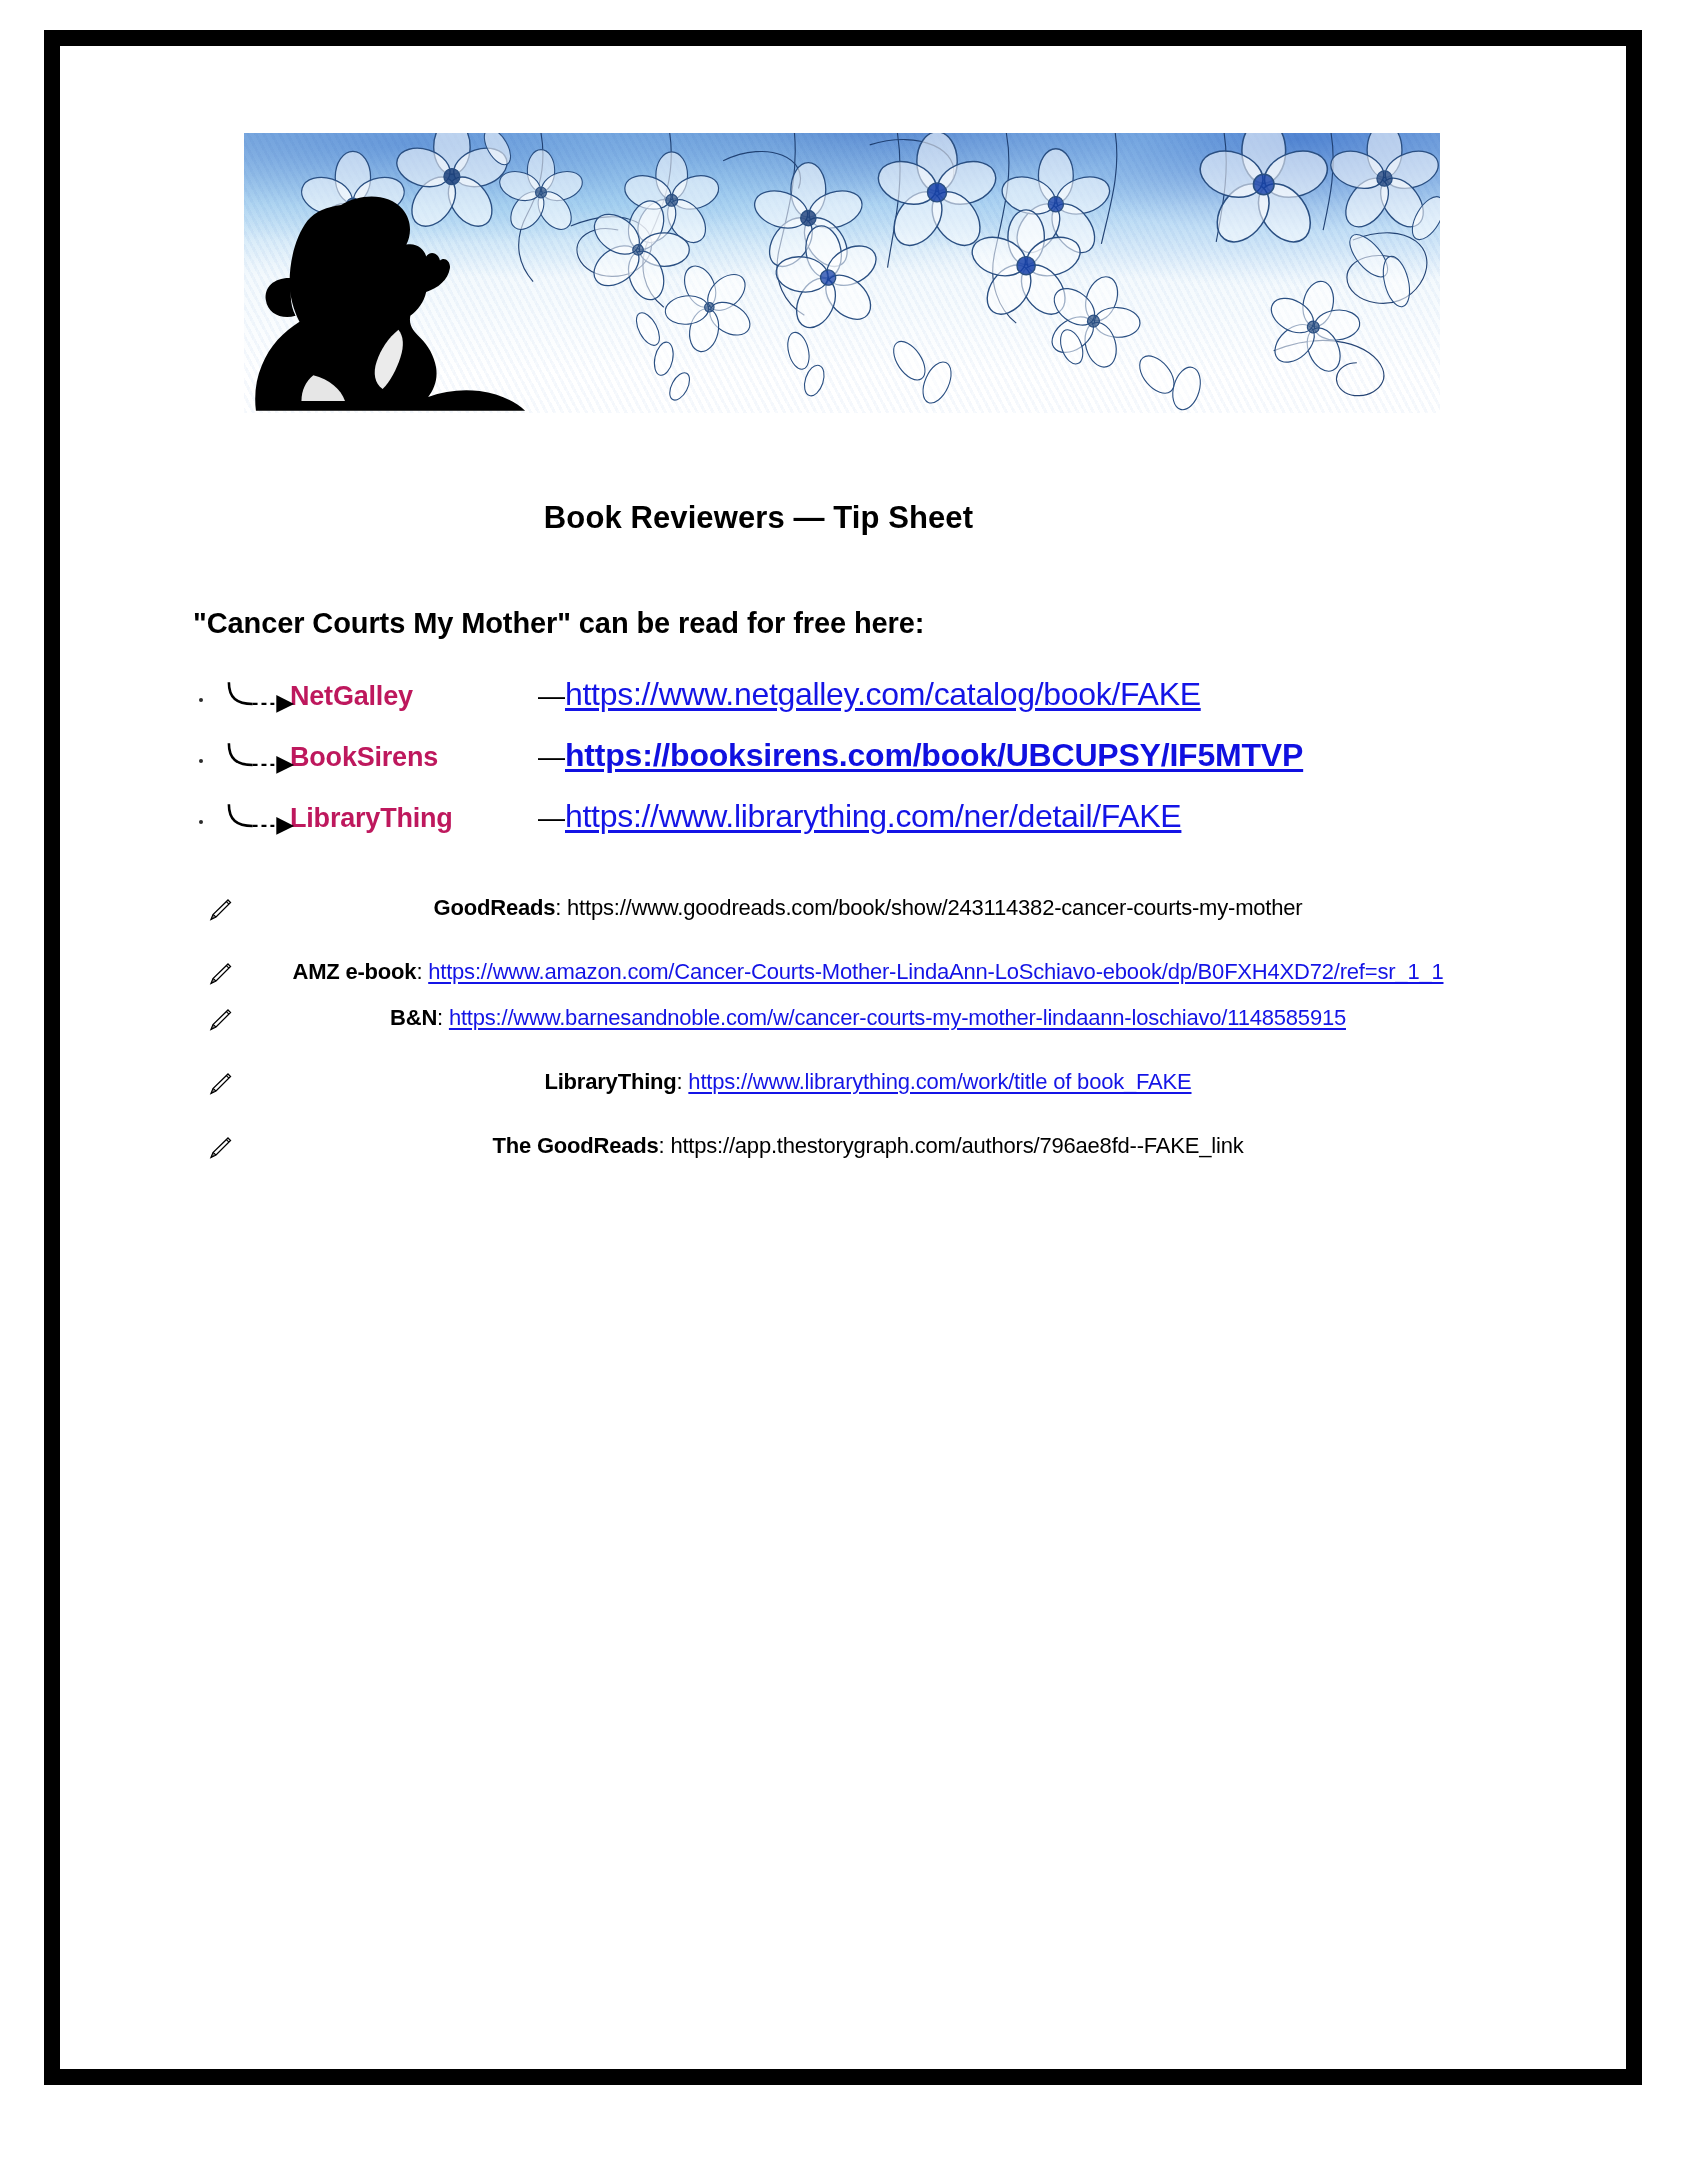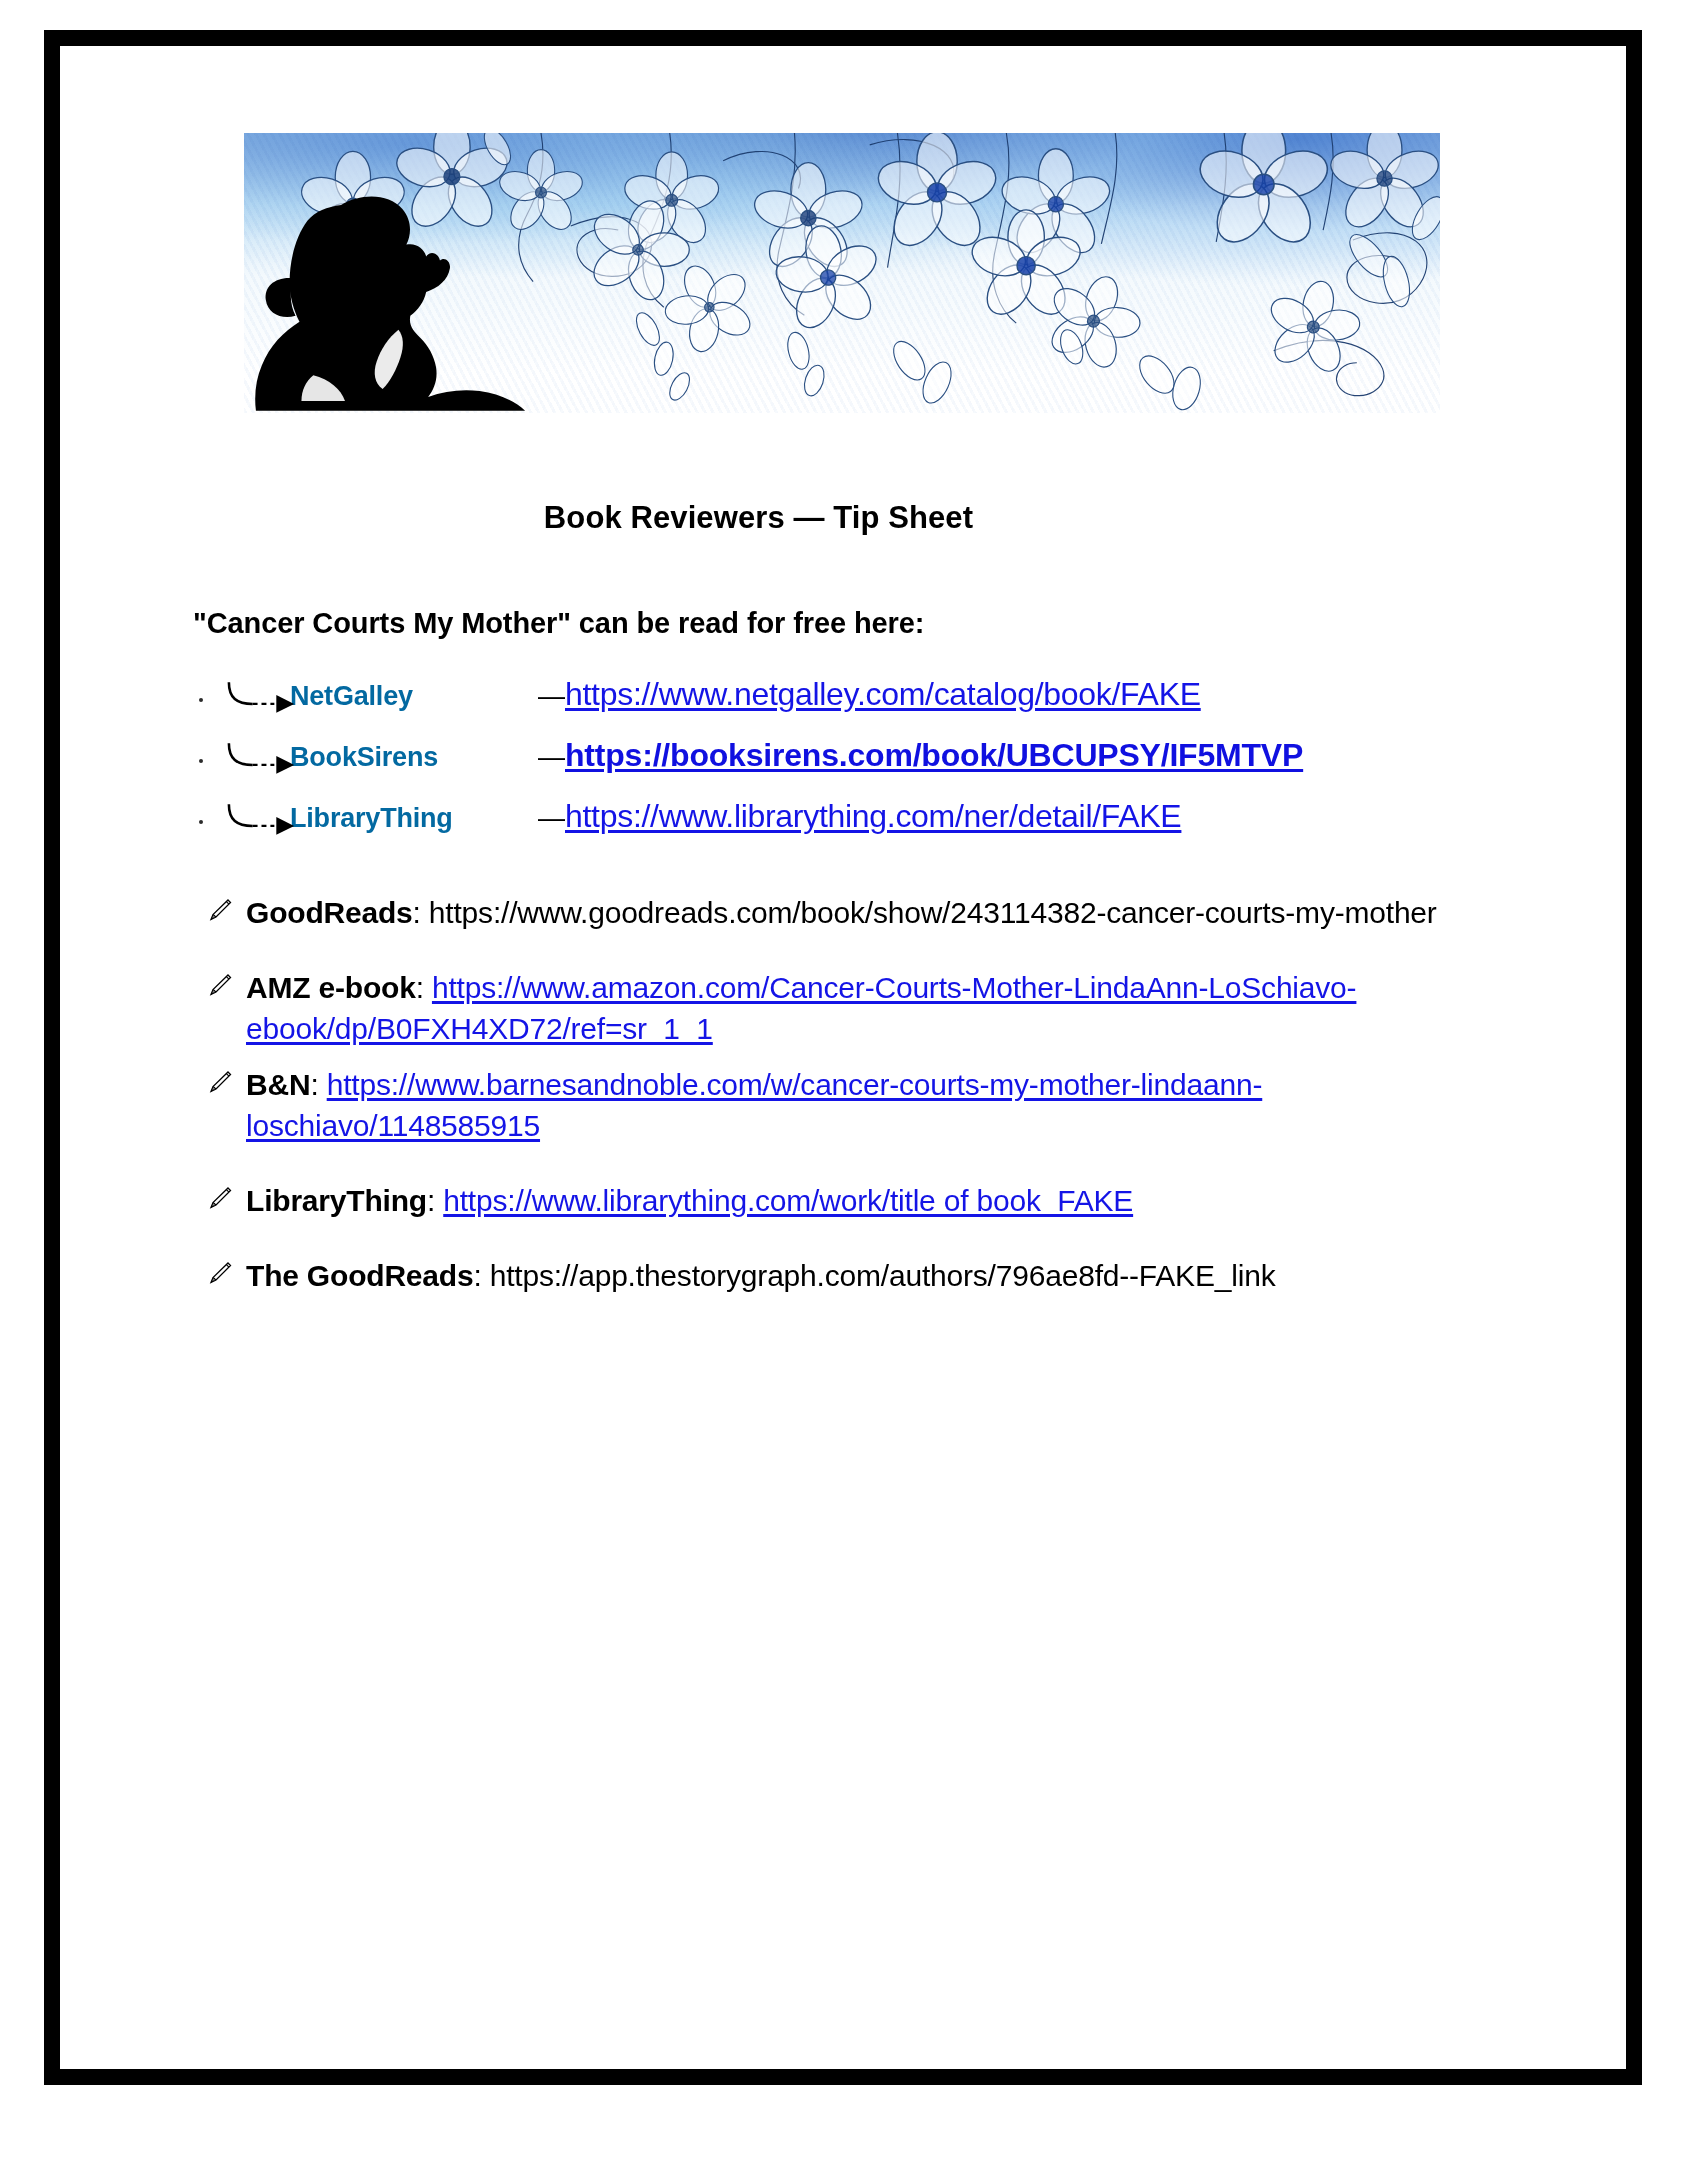--- a/index.html
+++ b/index.html
@@ -122,43 +122,44 @@
     top: 0px;
     width: 85px;
     height: 42px;
   }
   .free-name {
     display: inline-block;
     width: 248px;
     margin-left: 87px;
     font-size: 27px;
     font-weight: bold;
-    color: #0369a1;
+    color: #be185d;
     letter-spacing: -0.2px;
   }
   .dash { font-size: 27px; color: #000000; }
   .free-url {
     font-size: 32px;
     color: #1414e6;
     text-decoration: underline;
     text-underline-offset: 3px;
     letter-spacing: -0.3px;
   }
   .free-url.bold { font-weight: bold; color: #1010e0; letter-spacing: -0.2px; }
 
   
   .review-list { margin: 34px 0 0 0; }
   .review-item {
     position: relative;
     margin: 16px 0 34px 0;
     padding-left: 53px;
-    font-size: 30px;
+    font-size: 22px;
     line-height: 1.36;
     color: #000000;
     letter-spacing: -0.2px;
+    text-align: center;
   }
   .review-item.tight { margin-bottom: 10px; }
   .pencil-mark {
     position: absolute;
     left: 14px;
     top: 4px;
     width: 26px;
     height: 26px;
   }
   .rv-label { font-weight: bold; }

